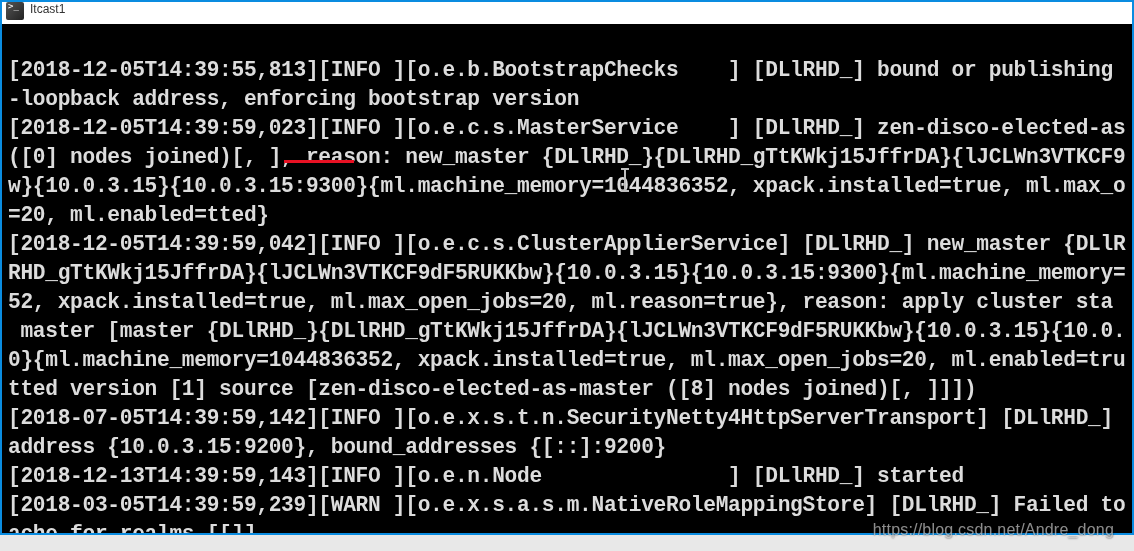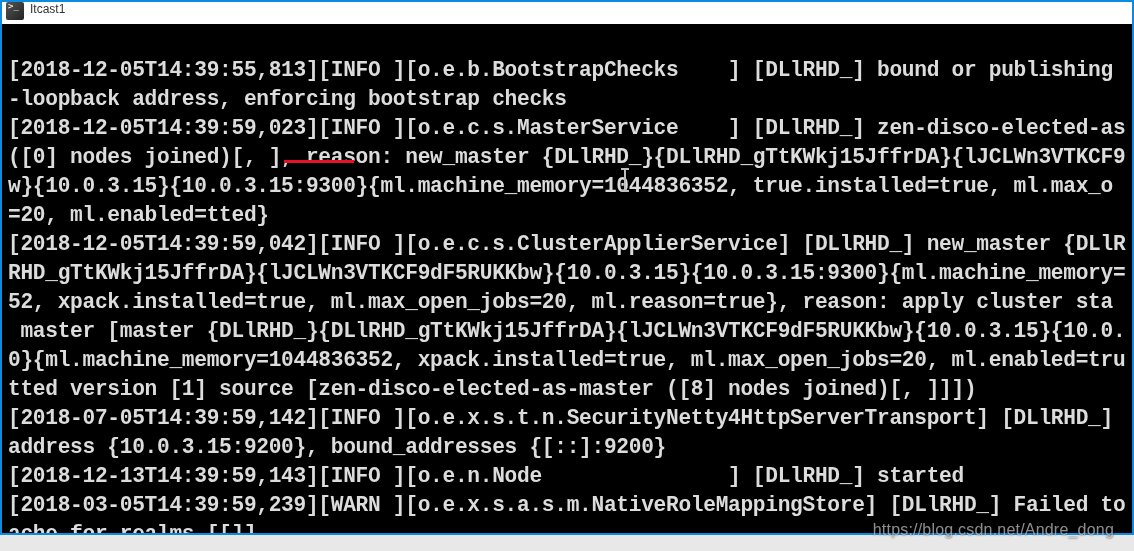--- a/index.html
+++ b/index.html
@@ -105,24 +105,24 @@
 <body>
 
 <div class="window">
   <div class="titlebar">
     <div class="titlebar-icon"></div>
     <span>Itcast1</span>
   </div>
 
   <div class="console">
 <span>[2018-12-05T14:39:55,813][INFO ][o.e.b.BootstrapChecks    ] [DLlRHD_] bound or publishing </span>
-<span>-loopback address, enforcing bootstrap checks</span>
+<span>-loopback address, enforcing bootstrap version</span>
 <span>[2018-12-05T14:39:59,023][INFO ][o.e.c.s.MasterService    ] [DLlRHD_] zen-disco-elected-as</span>
 <span>([0] nodes joined)[, ], reason: new_master {DLlRHD_}{DLlRHD_gTtKWkj15JffrDA}{lJCLWn3VTKCF9</span>
-<span>w}{10.0.3.15}{10.0.3.15:9300}{ml.machine_memory=1044836352, true.installed=true, ml.max_o</span>
+<span>w}{10.0.3.15}{10.0.3.15:9300}{ml.machine_memory=1044836352, xpack.installed=true, ml.max_o</span>
 <span>=20, ml.enabled=tted}</span>
 <span>[2018-12-05T14:39:59,042][INFO ][o.e.c.s.ClusterApplierService] [DLlRHD_] new_master {DLlR</span>
 <span>RHD_gTtKWkj15JffrDA}{lJCLWn3VTKCF9dF5RUKKbw}{10.0.3.15}{10.0.3.15:9300}{ml.machine_memory=</span>
 <span>52, xpack.installed=true, ml.max_open_jobs=20, ml.reason=true}, reason: apply cluster sta</span>
 <span> master [master {DLlRHD_}{DLlRHD_gTtKWkj15JffrDA}{lJCLWn3VTKCF9dF5RUKKbw}{10.0.3.15}{10.0.</span>
 <span>0}{ml.machine_memory=1044836352, xpack.installed=true, ml.max_open_jobs=20, ml.enabled=tru</span>
 <span>tted version [1] source [zen-disco-elected-as-master ([8] nodes joined)[, ]]])</span>
 <span>[2018-07-05T14:39:59,142][INFO ][o.e.x.s.t.n.SecurityNetty4HttpServerTransport] [DLlRHD_] </span>
 <span>address {10.0.3.15:9200}, bound_addresses {[::]:9200}</span>
 <span>[2018-12-13T14:39:59,143][INFO ][o.e.n.Node               ] [DLlRHD_] started</span>

